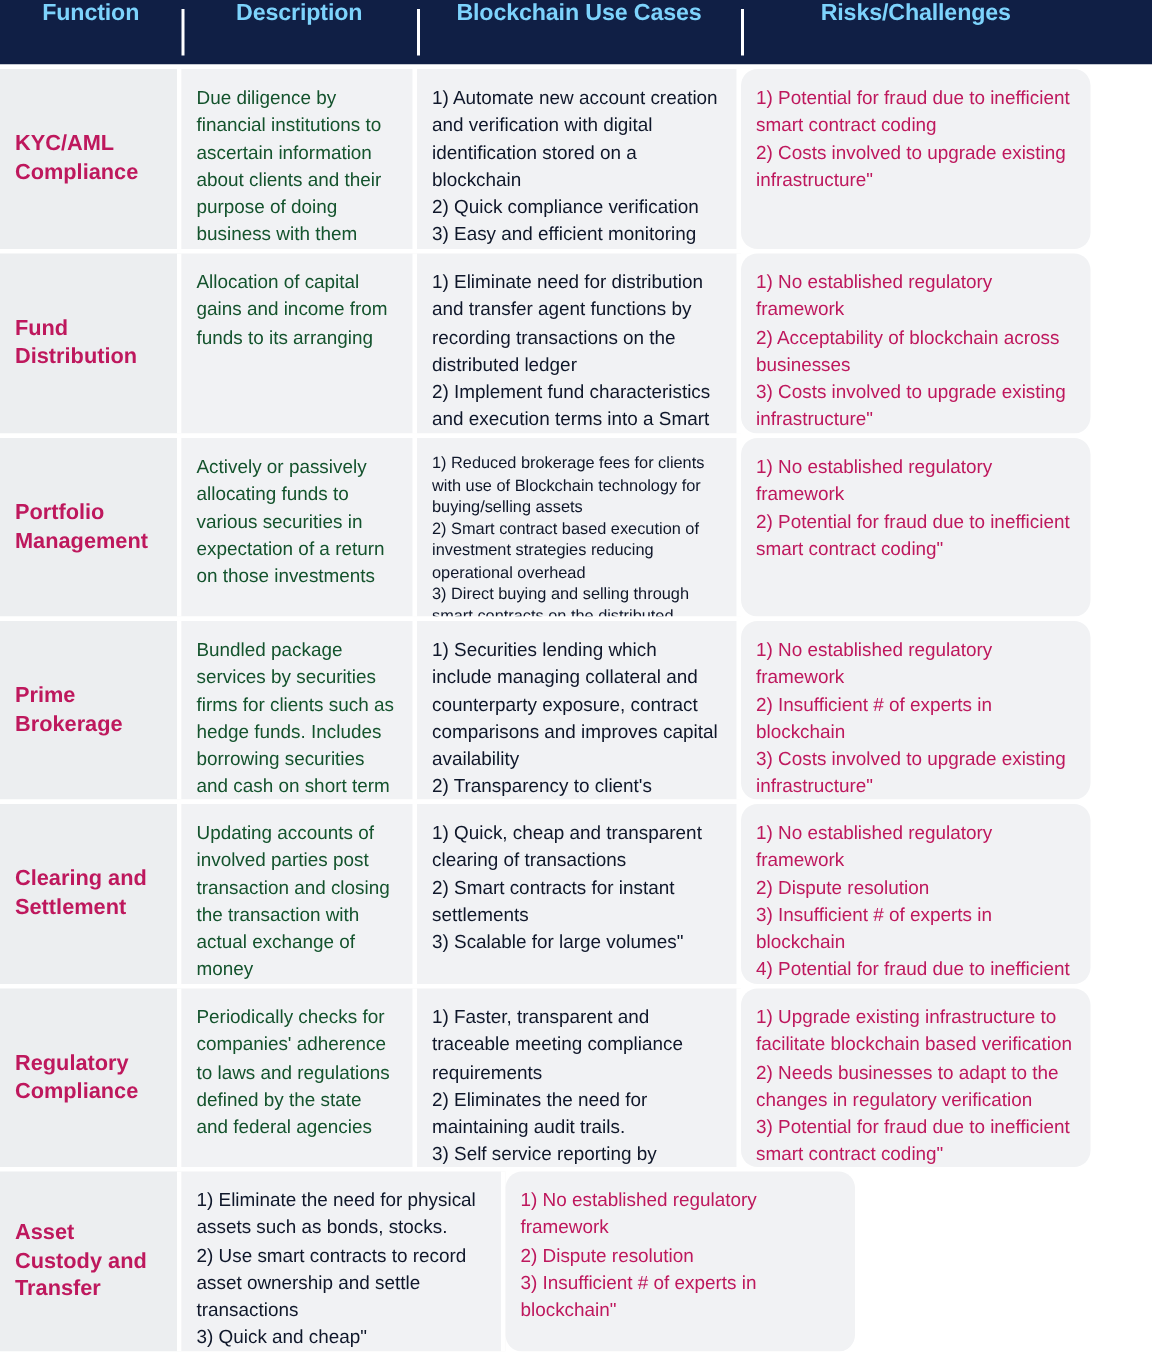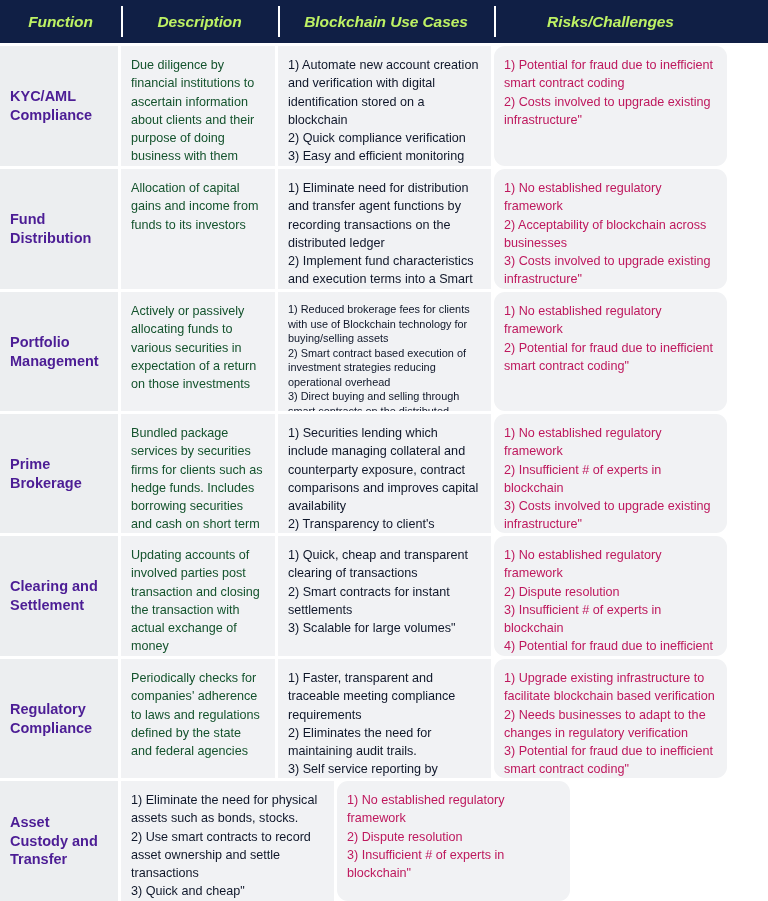--- a/index.html
+++ b/index.html
@@ -24,29 +24,28 @@
 
   
   .thead {
     display: flex;
     height: 43px;
     background: #101F45;
     flex: 0 0 auto;
   }
   .th {
     display: flex;
-    align-items: center;
+    align-items: flex-start;
     justify-content: center;
-    color: #bef264;
+    color: #7dd3fc;
     font-weight: bold;
     font-size: 15.5px;
     letter-spacing: -0.1px;
     position: relative;
     box-sizing: border-box;
-    font-style: italic;
   }
   .th + .th::before {
     content: "";
     position: absolute;
     left: 0;
     top: 6px;
     bottom: 6px;
     width: 2px;
     background: #ffffff;
   }
@@ -76,21 +75,21 @@
     color: #3d4a5c;
     font-size: 12.6px;
     line-height: 1.45;
     border-right: 3px solid #ffffff;
     overflow: hidden;
   }
   .cell:last-child { border-right: none; }
 
   .cell-fn {
     background: #eceef0;
-    color: #4c1d95;
+    color: #be185d;
     font-weight: bold;
     font-size: 14.5px;
     line-height: 1.3;
     display: flex;
     align-items: center;
     padding: 10px 8px 10px 10px;
   }
 
   .cell-desc { color: #14532d; }
   .cell-use  { color: #0f172a; }
@@ -151,21 +150,21 @@
         <span class="celltext">1) Potential for fraud due to inefficient smart contract coding
 2) Costs involved to upgrade existing infrastructure"</span>
       </div>
     </div>
 
     <div class="row r1">
       <div class="cell cell-fn c1">
         <span class="celltext">Fund Distribution</span>
       </div>
       <div class="cell cell-desc c2">
-        <span class="celltext">Allocation of capital gains and income from funds to its investors</span>
+        <span class="celltext">Allocation of capital gains and income from funds to its arranging</span>
       </div>
       <div class="cell cell-use c3">
         <span class="celltext">1) Eliminate need for distribution and transfer agent functions by recording transactions on the distributed ledger
 2) Implement fund characteristics and execution terms into a Smart Contract. Improve distribution process speed and efficiency"</span>
       </div>
       <div class="cell cell-risk c4">
         <span class="celltext">1) No established regulatory framework
 2) Acceptability of blockchain across businesses
 3) Costs involved to upgrade existing infrastructure"</span>
       </div>

